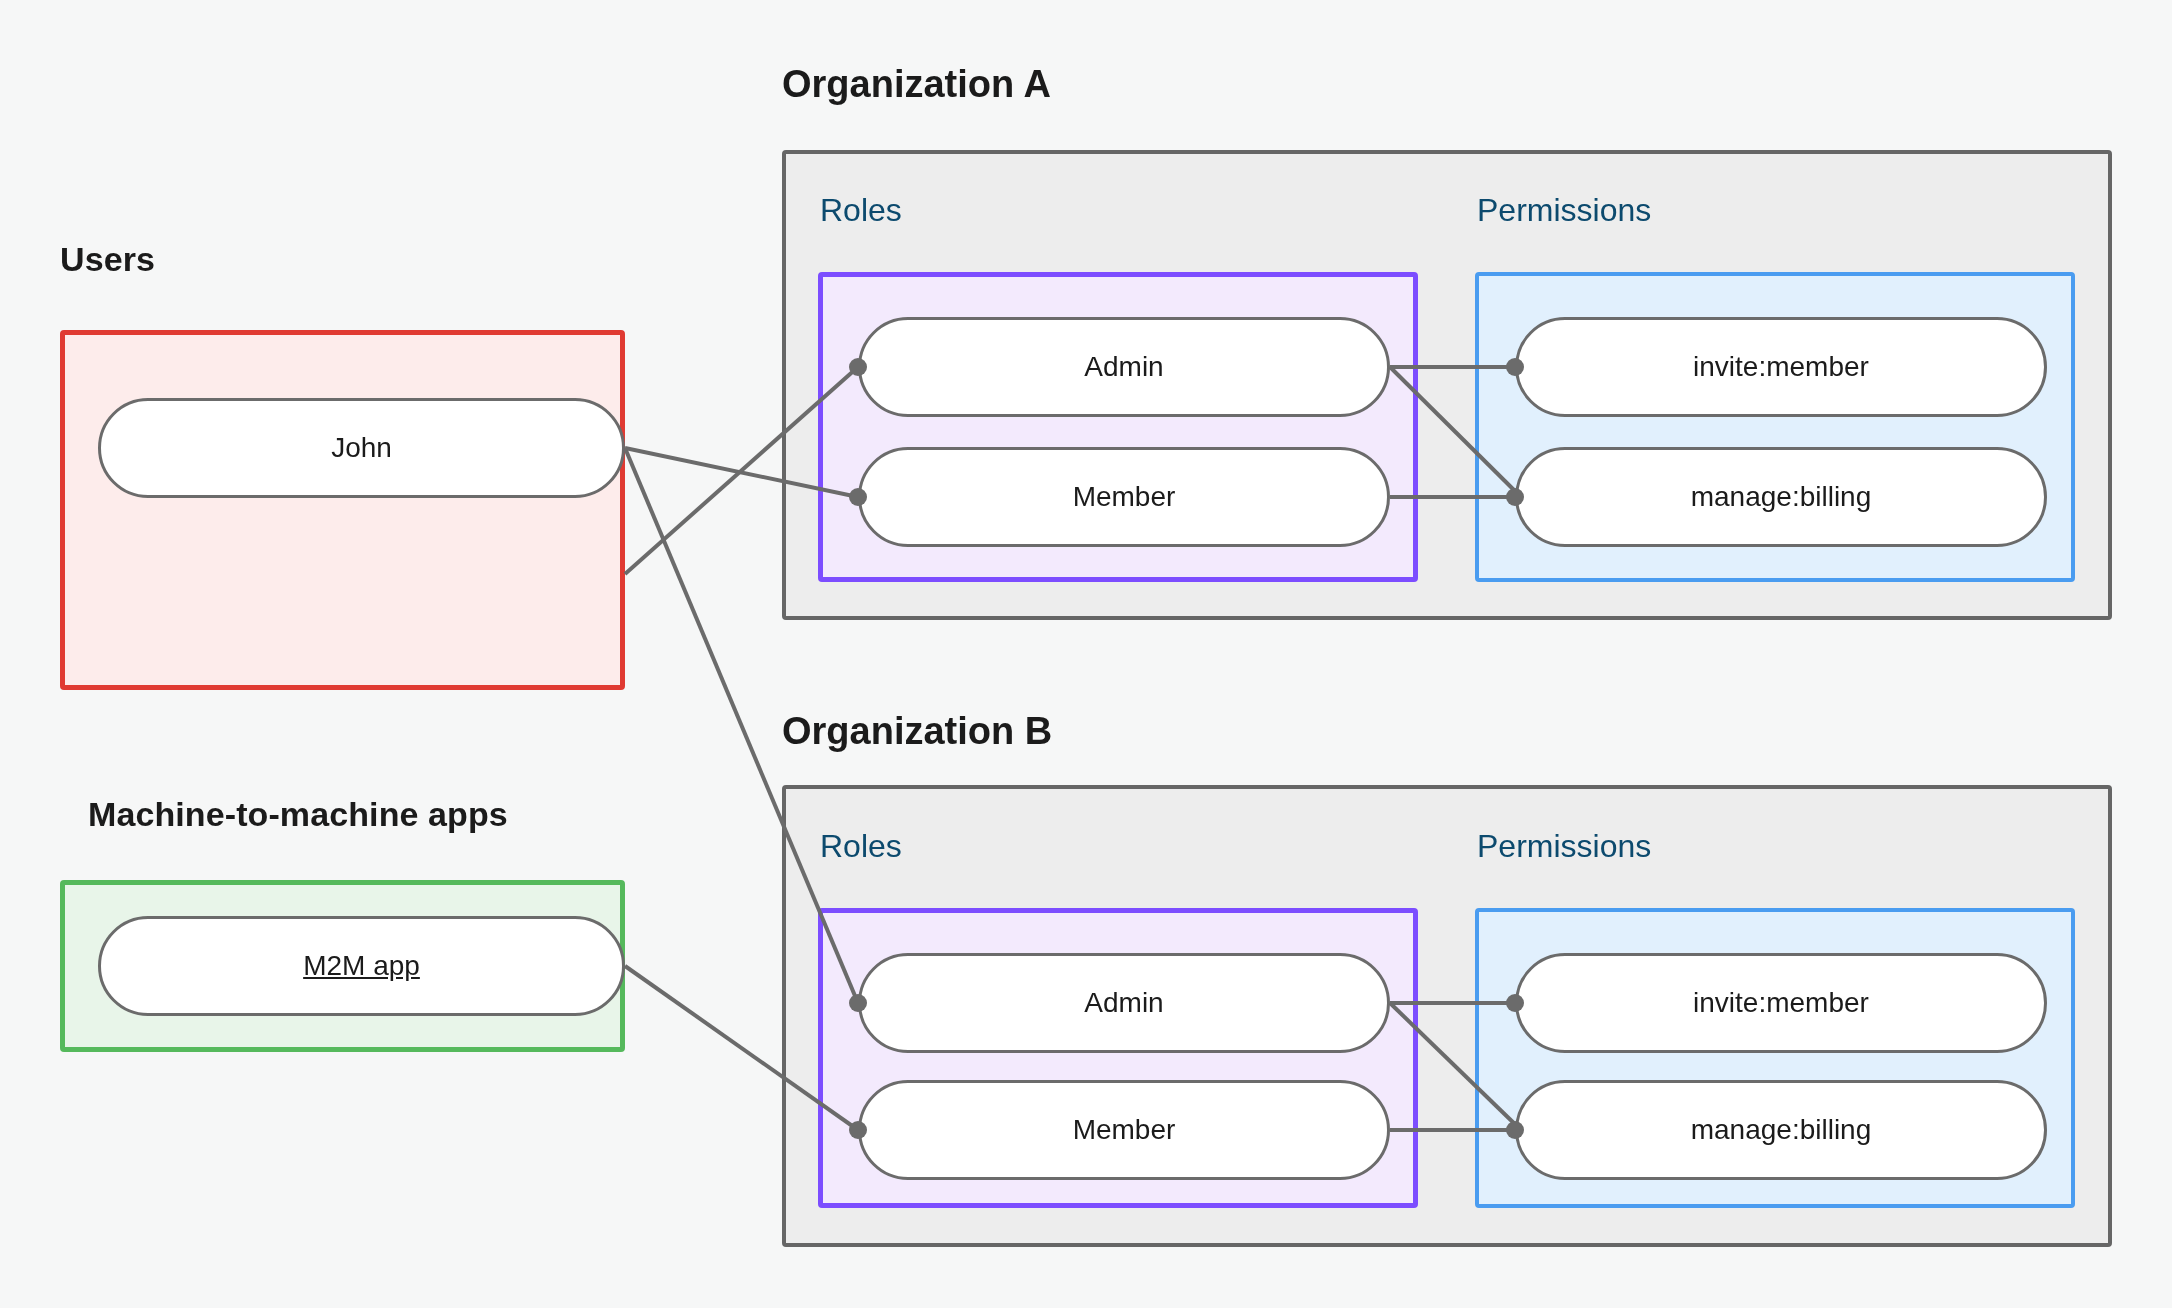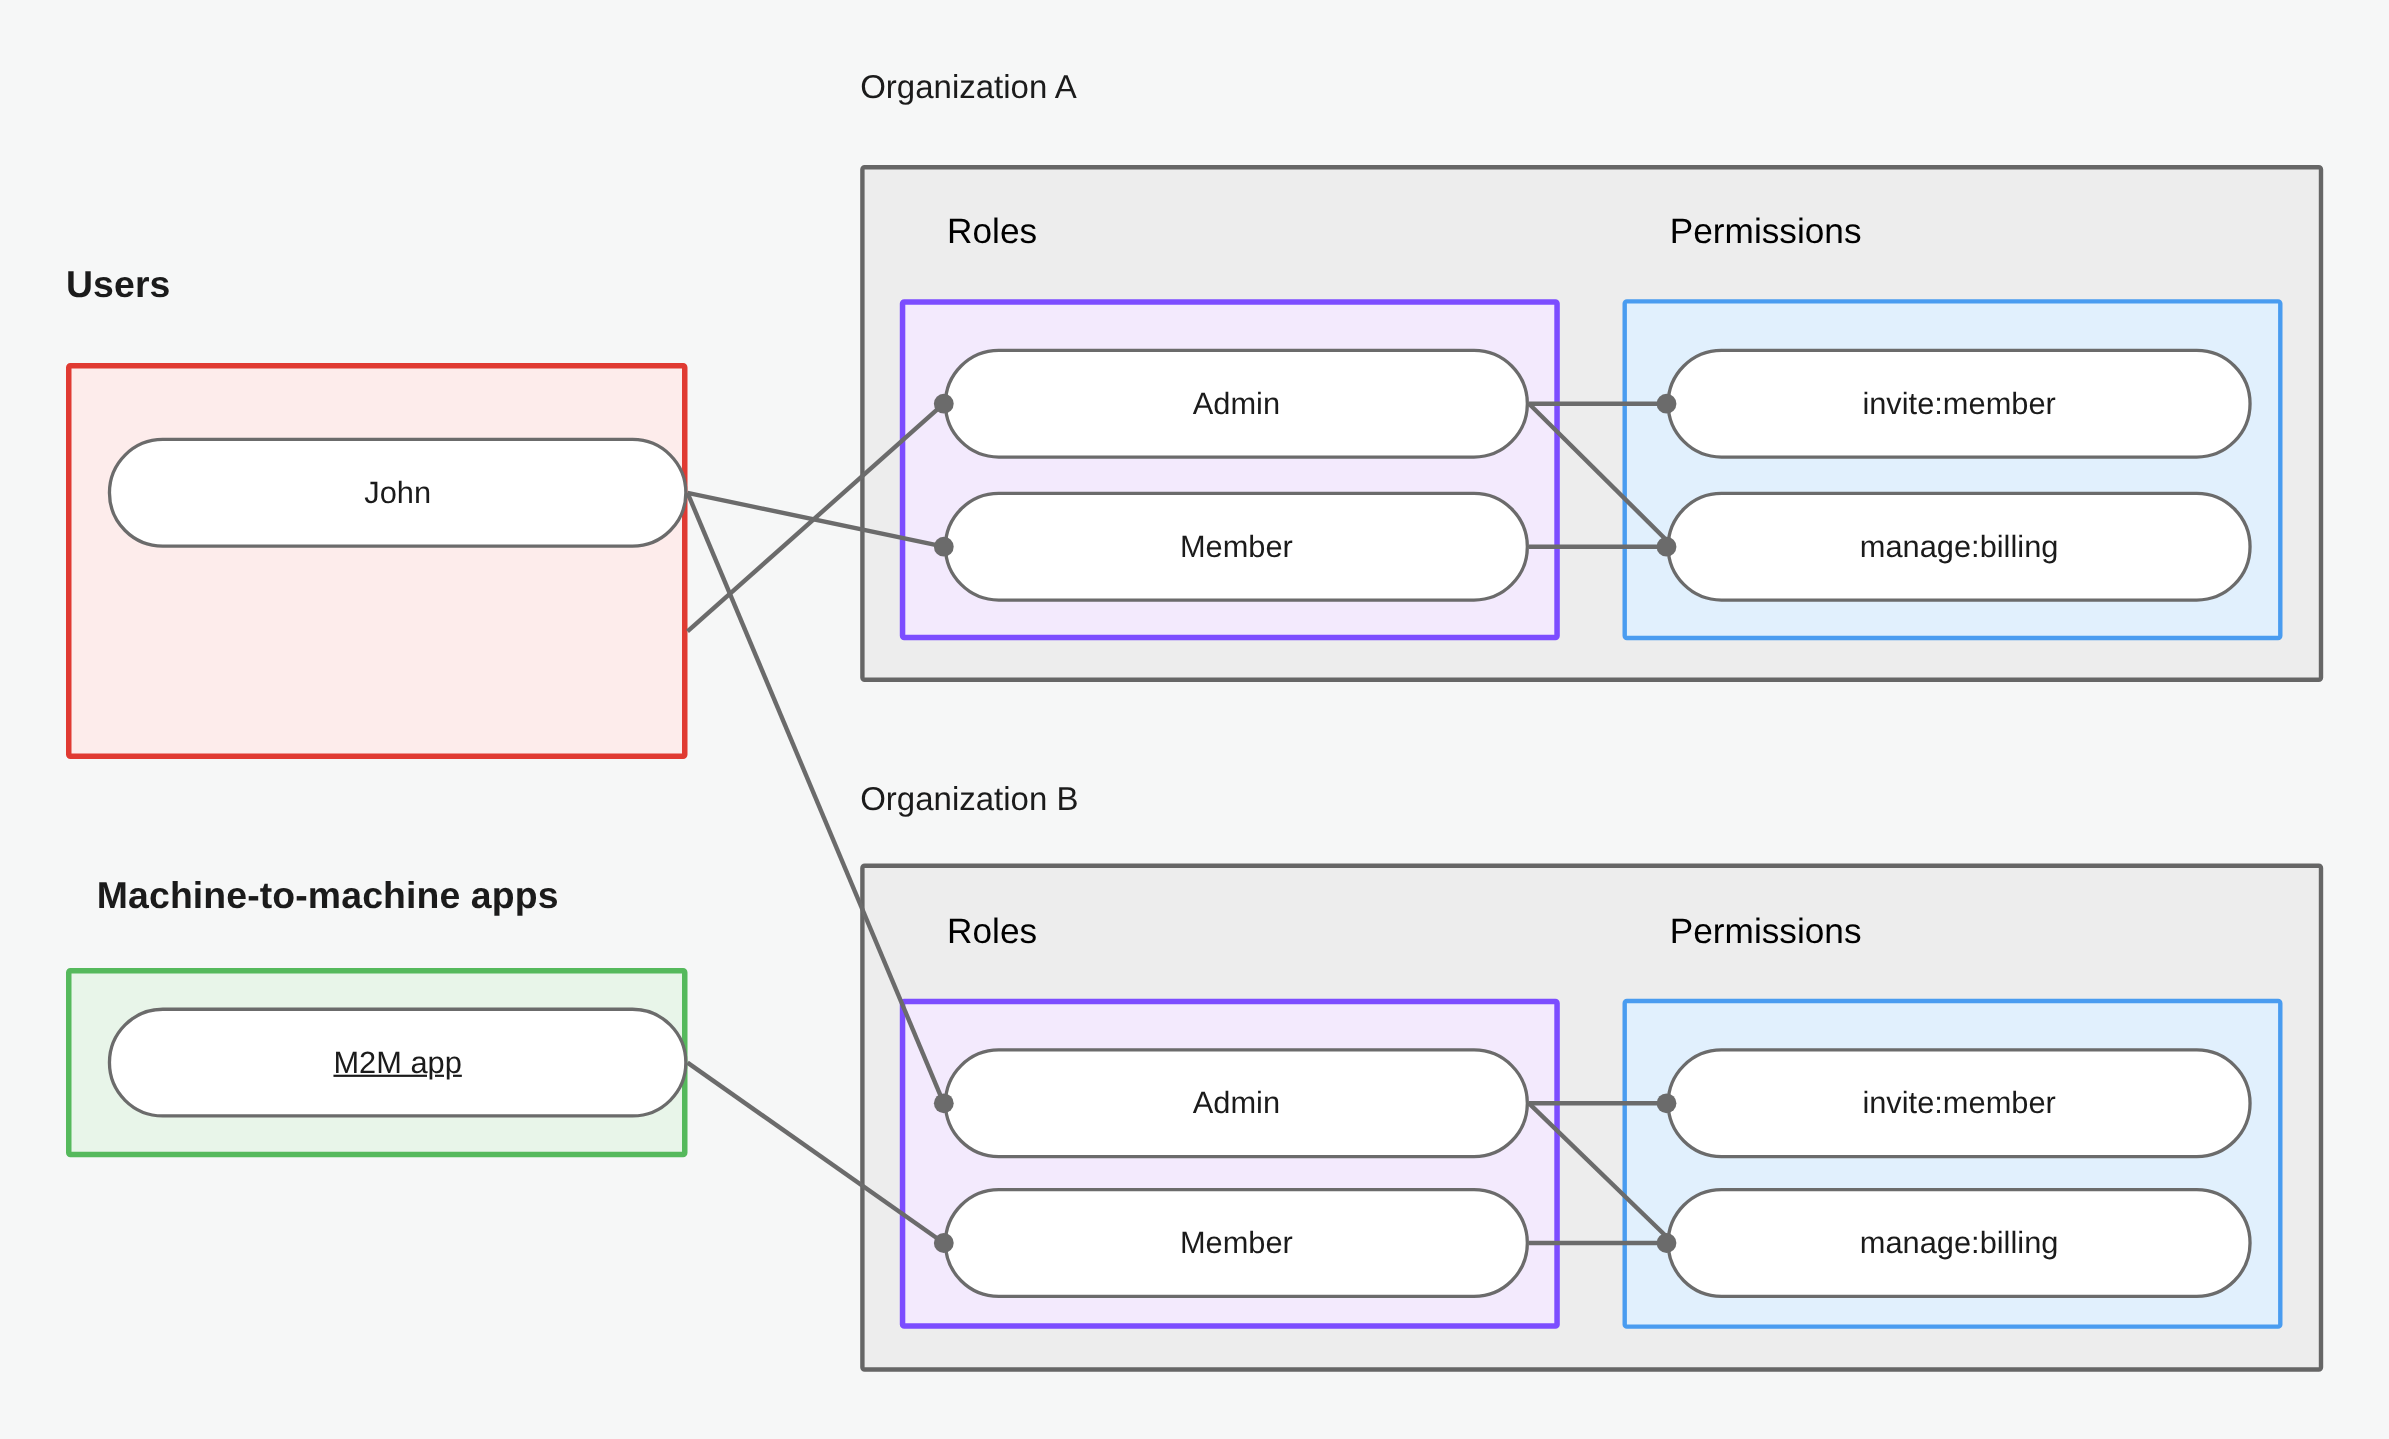--- a/index.html
+++ b/index.html
@@ -31,34 +31,33 @@
     font-size: 34px;
     font-weight: 700;
     color: #1b1b1b;
     letter-spacing: 0.1px;
     white-space: nowrap;
     z-index: 3;
     text-align: right;
   }
   .org-label {
     position: absolute;
-    font-size: 30px;
-    font-weight: 400;
+    font-size: 38px;
+    font-weight: 700;
     color: #1b1b1b;
     white-space: nowrap;
     z-index: 3;
   }
   .section-label {
     position: absolute;
     font-size: 32px;
     font-weight: 400;
-    color: #000000;
+    color: #0c4a6e;
     white-space: nowrap;
     z-index: 4;
-    margin-left: 41px;
   }
   .container-box {
     position: absolute;
     box-sizing: border-box;
     z-index: 1;
   }
   .org-box {
     background: #ededed;
     border: 4px solid #666666;
     border-radius: 4px;

